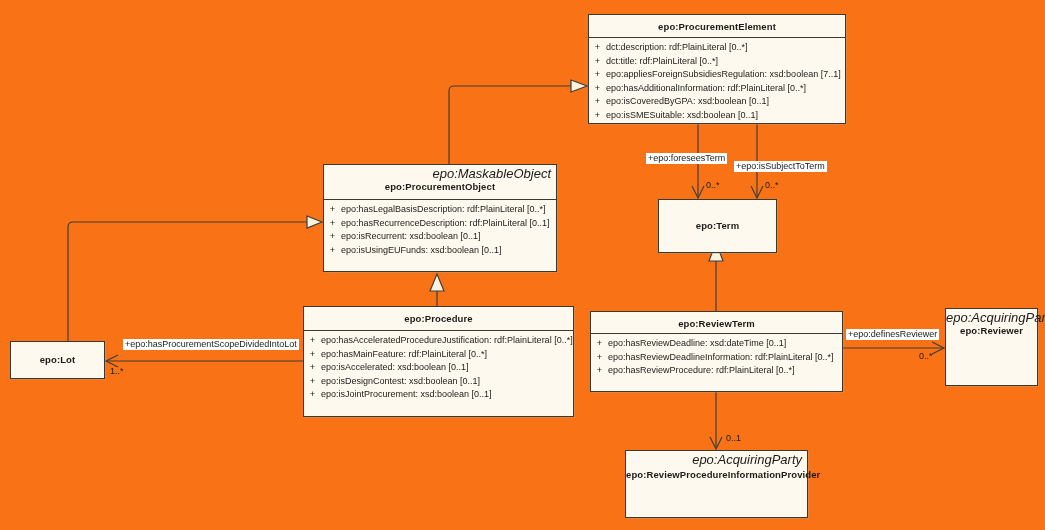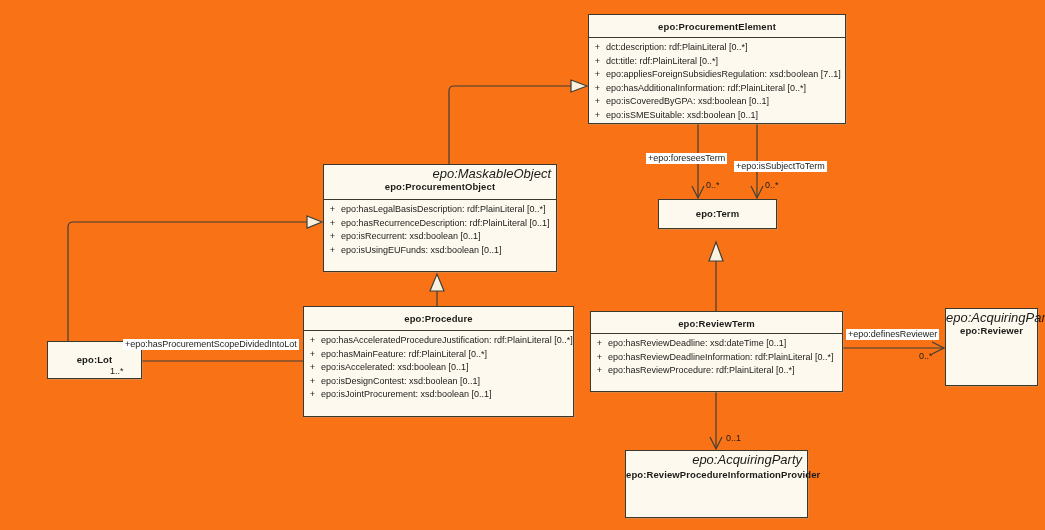--- a/index.html
+++ b/index.html
@@ -168,25 +168,25 @@
           <span class="vis">+</span>
           <span class="atext">epo:isDesignContest: xsd:boolean [0..1]</span>
         </div>
       <div class="attr">
           <span class="vis">+</span>
           <span class="atext">epo:isJointProcurement: xsd:boolean [0..1]</span>
         </div>
     </div>
   </div>
 
-  <div class="class-box" style="left:10px; top:341px; width:95px; height:38px;margin-left:37px;">
+  <div class="class-box" style="left:10px; top:341px; width:95px; height:38px;">
     <div class="center-name cb-name">epo:Lot</div>
   </div>
 
-  <div class="class-box" style="left:658px; top:199px; width:119px; height:30px;">
+  <div class="class-box" style="left:658px; top:199px; width:119px; height:54px;">
     <div class="center-name cb-name">epo:Term</div>
   </div>
 
   <div class="class-box" style="left:590px; top:311px; width:253px; height:81px;">
     <div class="cb-header hdr-pad" style="height:22px;">
       <div class="cb-name">epo:ReviewTerm</div>
     </div>
     <div class="attrs">
       <div class="attr">
           <span class="vis">+</span>

